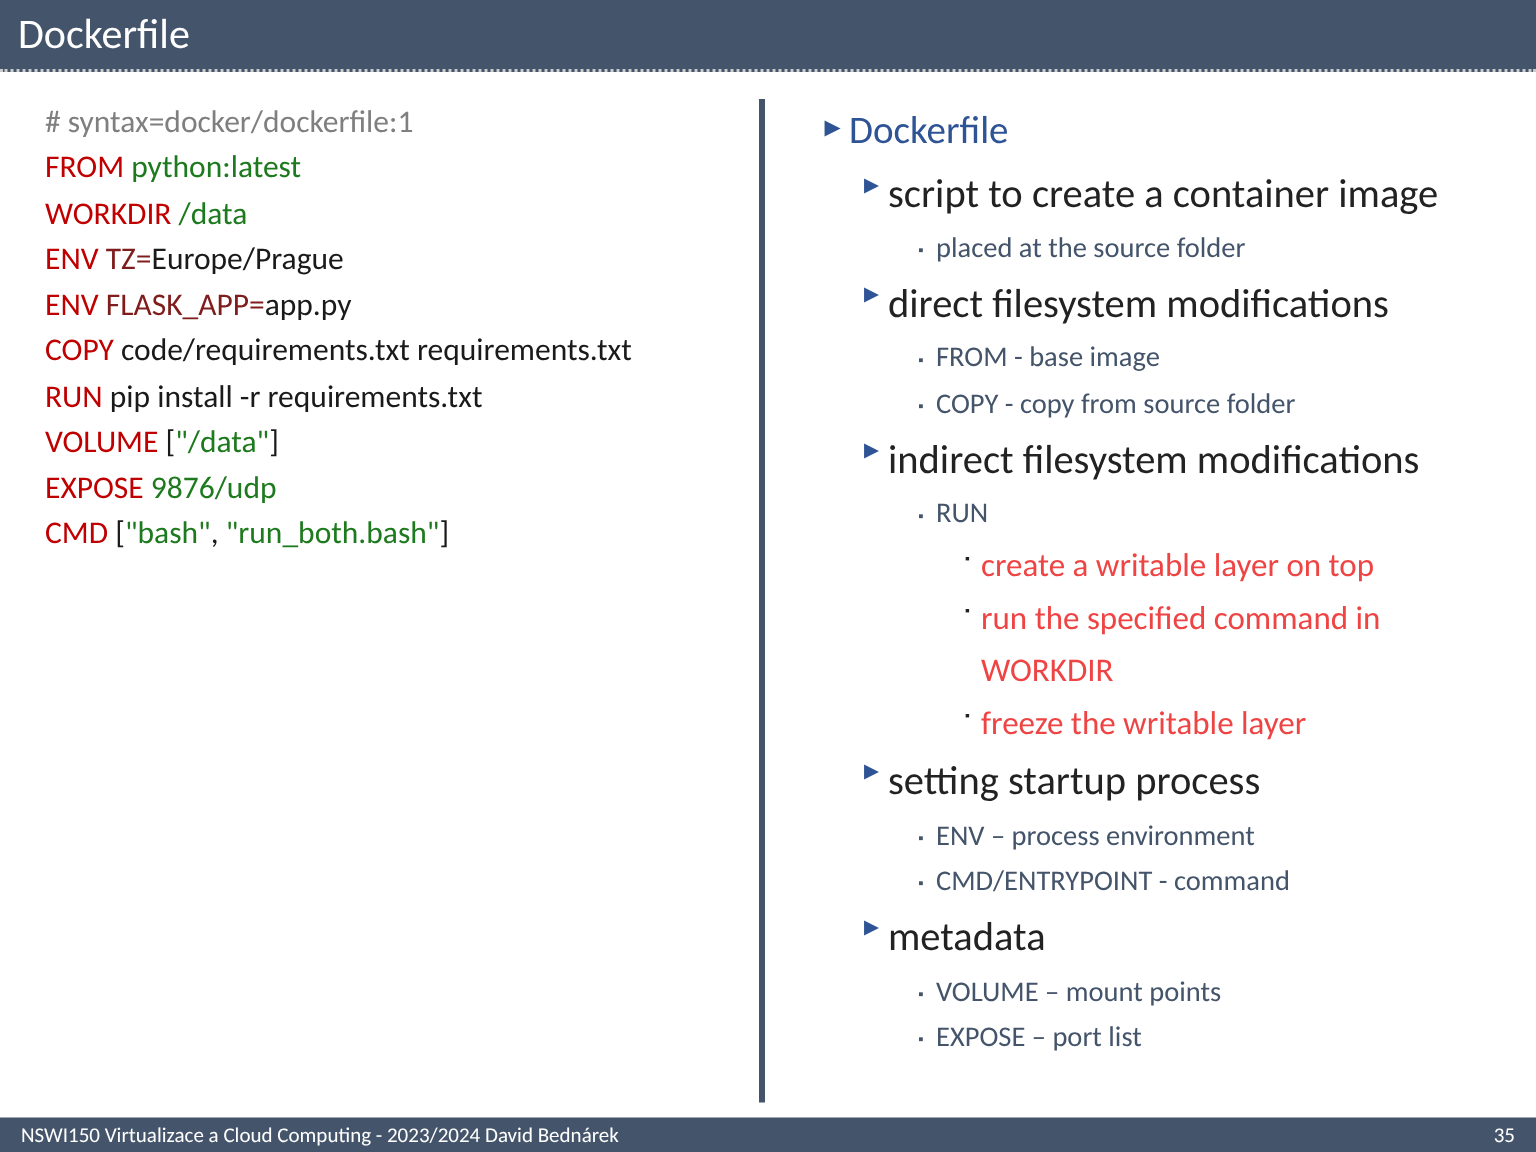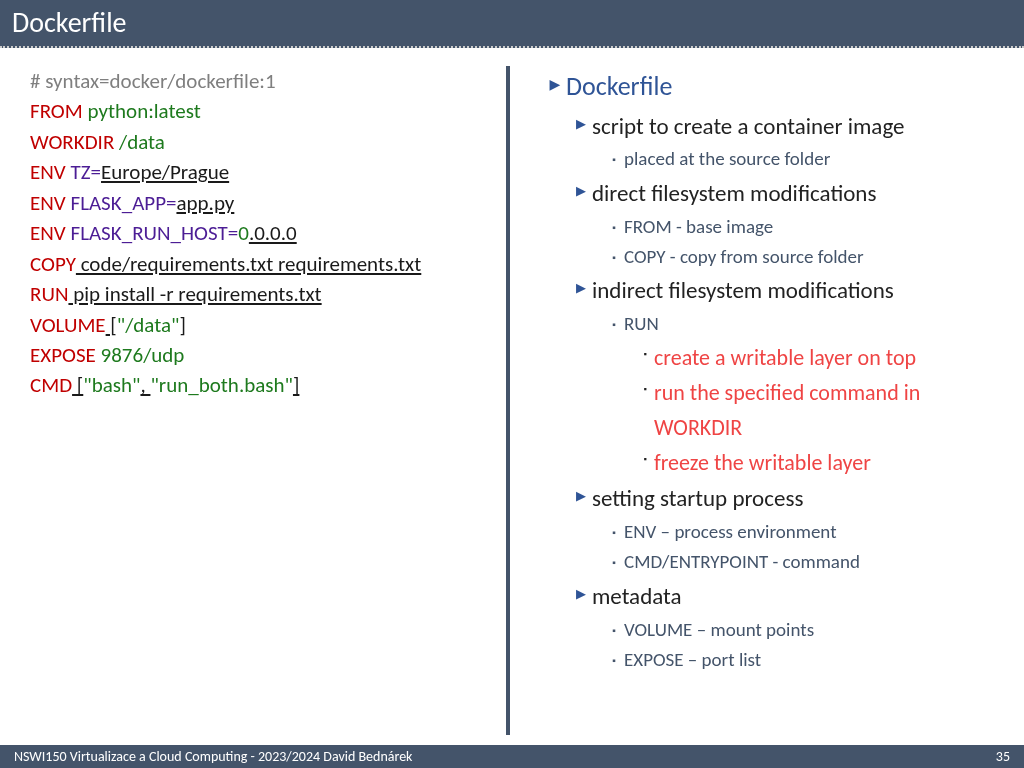--- a/index.html
+++ b/index.html
@@ -48,28 +48,28 @@
       display: flex;
       justify-content: space-between;
       align-items: center;
       padding: 3px 14px;
       font-size: 14px;
     }
     .code-line { white-space: pre; }
     .c-gray  { color: #7f7f7f; }
     .c-red   { color: #c00000; text-align: right; }
     .c-green { color: #1e7a1e; }
-    .c-blue  { color: #4c1d95; }
-    .c-black { color: #1a1a1a; text-decoration: underline; }
+    .c-blue  { color: #7f1d1d; }
+    .c-black { color: #1a1a1a; }
 
     .r-title {
       color: #2f5496;
       font-size: 26px;
     }
-    .r-l1 { color: #222; font-size: 23px; }
+    .r-l1 { color: #222; font-size: 27px; }
     .r-l2 { color: #44546a; font-size: 19px; }
     .r-l3 { color: #ef4444; font-size: 22px; }
 
     .row { display: flex; align-items: flex-start; }
     .bullet { flex: 0 0 auto; text-align: center; }
     .ind0 .bullet { width: 22px; font-size: 14px; color: #2f5496; padding-top: 8px; }
     .ind1 { margin-left: 26px; }
     .ind1 .bullet { width: 22px; font-size: 13px; color: #2f5496; padding-top: 6px; }
     .ind2 { margin-left: 60px; }
     .ind2 .bullet { width: 20px; font-size: 10px; color: #44546a; padding-top: 8px; }
@@ -85,21 +85,20 @@
 </div>
 
 <div class="content">
 
   <div class="left">
     <div class="code-line"><span class="c-gray"># syntax=docker/dockerfile:1</span></div>
     <div class="code-line"><span class="c-red">FROM</span><span class="c-green"> python:latest</span></div>
     <div class="code-line"><span class="c-red">WORKDIR</span><span class="c-green"> /data</span></div>
     <div class="code-line"><span class="c-red">ENV</span><span class="c-blue"> TZ</span><span class="c-blue">=</span><span class="c-black">Europe/Prague</span></div>
     <div class="code-line"><span class="c-red">ENV</span><span class="c-blue"> FLASK_APP</span><span class="c-blue">=</span><span class="c-black">app.py</span></div>
-    <div class="code-line"><span class="c-red">ENV</span><span class="c-blue"> FLASK_RUN_HOST</span><span class="c-blue">=</span><span class="c-green">0</span><span class="c-black">.0.0.0</span></div>
     <div class="code-line"><span class="c-red">COPY</span><span class="c-black"> code/requirements.txt requirements.txt</span></div>
     <div class="code-line"><span class="c-red">RUN</span><span class="c-black"> pip install -r requirements.txt</span></div>
     <div class="code-line"><span class="c-red">VOLUME</span><span class="c-black"> [</span><span class="c-green">"/data"</span><span class="c-black">]</span></div>
     <div class="code-line"><span class="c-red">EXPOSE</span><span class="c-green"> 9876/udp</span></div>
     <div class="code-line"><span class="c-red">CMD</span><span class="c-black"> [</span><span class="c-green">"bash"</span><span class="c-black">, </span><span class="c-green">"run_both.bash"</span><span class="c-black">]</span></div>
   </div>
 
   <div class="divider"></div>
 
   <div class="right">

